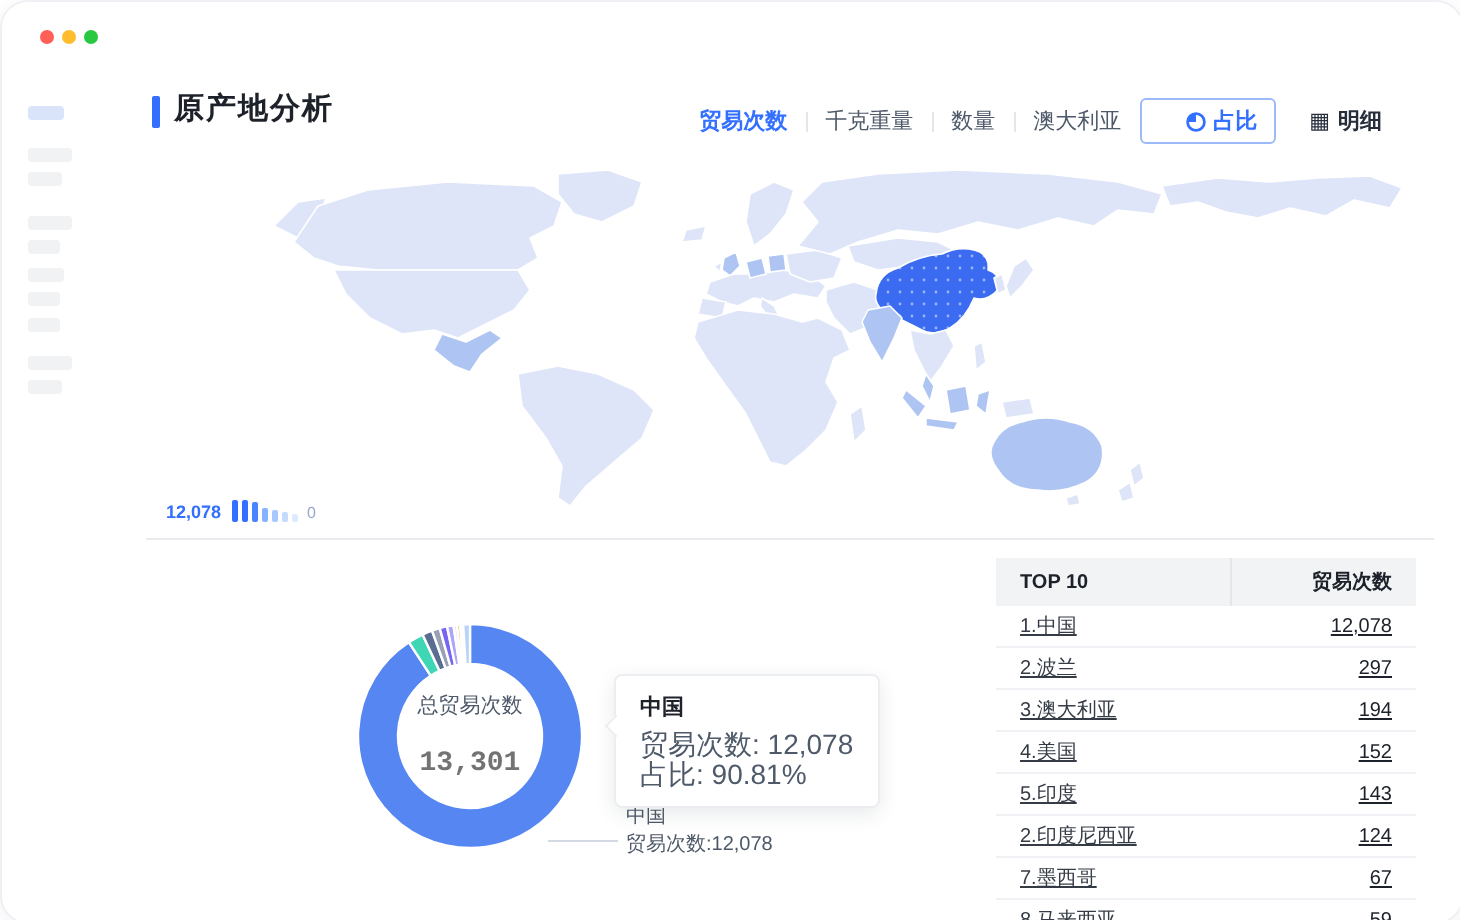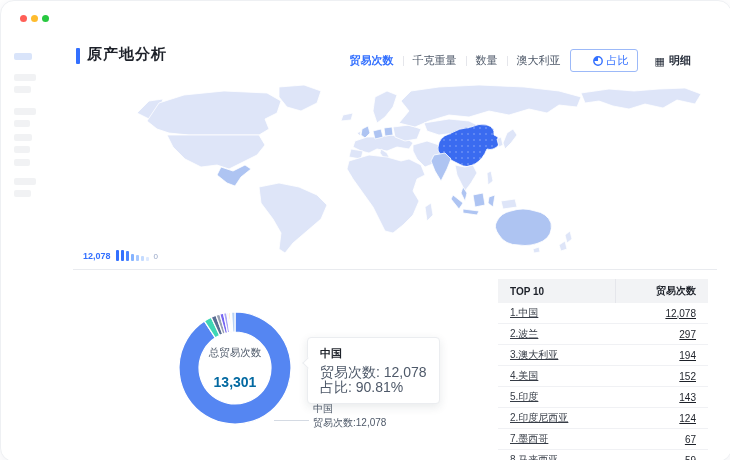--- a/index.html
+++ b/index.html
@@ -17,38 +17,38 @@
   .skel.active{background:#d9e4fa;}
   
   .title-bar{left:75px;top:47px;width:4px;height:16px;border-radius:1px;background:var(--accent);}
   .page-title{left:86px;top:44px;font-size:15px;font-weight:bold;letter-spacing:1px;}
   
   .toolbar{top:48px;right:32px;display:flex;align-items:center;gap:9px;font-size:11px;color:#4e5969;}
   .tab{cursor:pointer;white-space:nowrap;}
   .tab.active{color:var(--accent);font-weight:bold;}
   .tab-sep{width:1px;height:10px;background:#e5e6eb;}
   .tool-btn{display:flex;align-items:center;gap:4px;padding:3px 8px;border-radius:3px;white-space:nowrap;}
-  .tool-btn.primary{border:1px solid #9cb9f8;color:var(--accent);font-weight:normal;padding-left:22px;}
+  .tool-btn.primary{border:1px solid #9cb9f8;color:var(--accent);font-weight:bold;padding-left:22px;}
   .tool-btn.plain{color:#272e3b;font-weight:bold;}
   .grid-glyph{font-size:11px;line-height:10px;}
   
   .map-svg{left:128px;top:82px;}
   .map-svg path{stroke:#ffffff;stroke-width:0.8;stroke-linejoin:round;}
   .land{fill:var(--map-base);}
   .land-med{fill:var(--map-med);}
   .map-legend{left:82px;top:245px;display:flex;align-items:flex-end;gap:2px;height:15px;}
   .map-legend .maxlab{font-size:9px;font-weight:bold;color:var(--accent);margin-right:3px;line-height:10px;}
   .map-legend .minlab{font-size:8px;color:#98a7c8;margin-left:3px;line-height:9px;}
   .lg-bar{width:3px;border-radius:1px;}
   .divider{left:72px;top:268px;width:644px;height:1px;background:#e9ebef;}
   
   .donut-center{left:159px;top:292px;width:150px;height:150px;display:flex;flex-direction:column;
-    align-items:center;justify-content:center;pointer-events:none;}
+    align-items:center;justify-content:center;pointer-events:none;font-family:Liberation Mono, monospace;}
   .donut-center .lab{font-size:10.5px;color:#4e5969;}
-  .donut-center .val{font-size:14px;font-weight:bold;margin-top:14px;color:#0369a1;}
+  .donut-center .val{font-size:14px;font-weight:bold;margin-top:14px;color:#737373;}
   .callout-line{left:273px;top:419px;width:35px;height:1px;background:#d4dae3;}
   .callout{left:312px;top:401px;font-size:10px;color:#4e5969;line-height:14px;}
   
   .tooltip{left:306px;top:336px;background:#fff;border:1px solid #ebedf0;border-radius:4px;
     padding:8px 12px;box-shadow:0 3px 10px rgba(31,45,61,.10);min-width:96px;}
   .tooltip:before{content:"";position:absolute;left:-4px;top:21px;width:7px;height:7px;background:#fff;
     border-left:1px solid #ebedf0;border-bottom:1px solid #ebedf0;transform:rotate(45deg);}
   .tooltip .tt-title{font-size:11px;font-weight:bold;margin-bottom:4px;}
   .tooltip .tt-line{font-size:14px;color:#4e5969;line-height:15px;}
   

